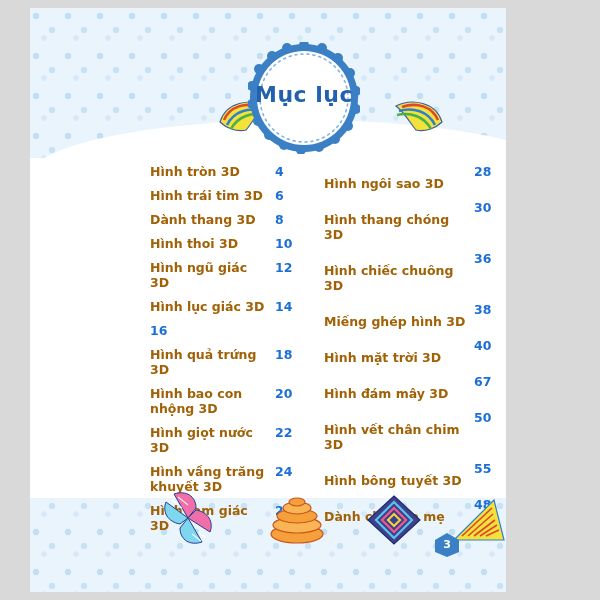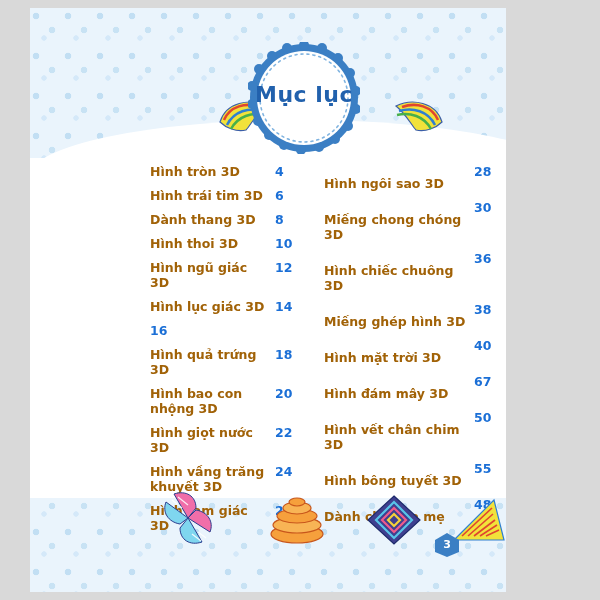--- a/index.html
+++ b/index.html
@@ -263,21 +263,21 @@
         <span class="toc-page">26</span>
       </div>
     </div>
 
     <div class="toc-col right">
       <div class="toc-row">
         <span class="toc-label">Hình ngôi sao 3D</span>
         <span class="toc-page">28</span>
       </div>
       <div class="toc-row">
-        <span class="toc-label">Miếng chong chóng 3D</span>
+        <span class="toc-label">Hình thang chóng 3D</span>
         <span class="toc-page">30</span>
       </div>
       <div class="toc-row">
         <span class="toc-label">Hình chiếc chuông 3D</span>
         <span class="toc-page">36</span>
       </div>
       <div class="toc-row">
         <span class="toc-label">Miếng ghép hình 3D</span>
         <span class="toc-page">38</span>
       </div>

